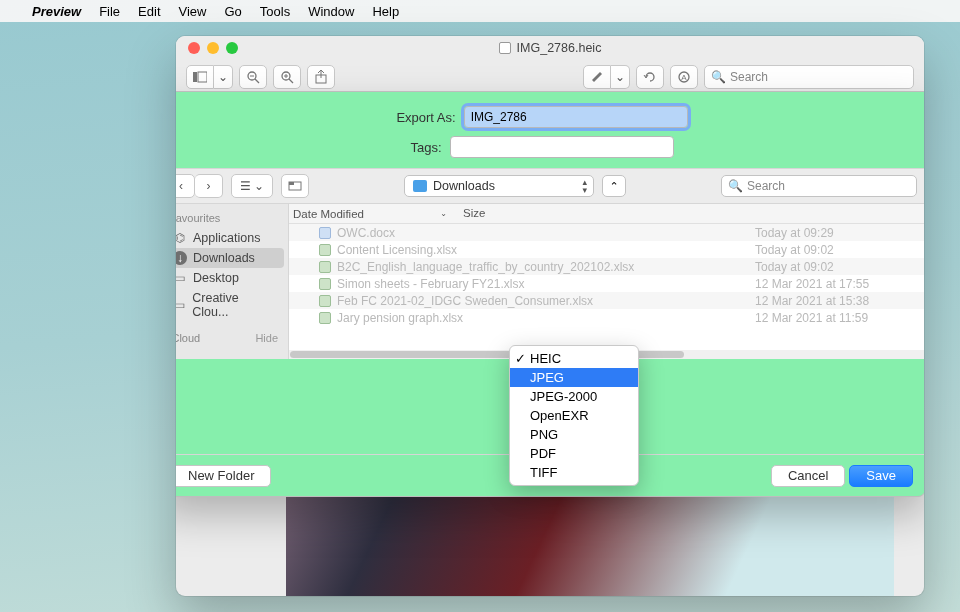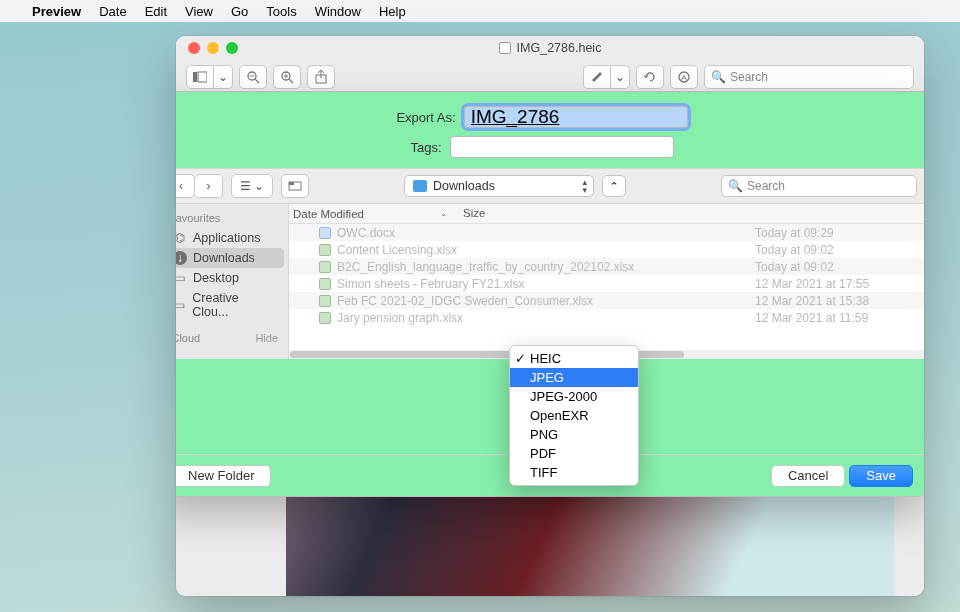--- a/index.html
+++ b/index.html
@@ -2,21 +2,21 @@
 <html><head>
 <meta charset="utf-8">
 <style>
 * { box-sizing: border-box; margin: 0; padding: 0; font-family: -apple-system, "Helvetica Neue", Arial, sans-serif; }
 html, body { width: 960px; height: 612px; overflow: hidden; }
 body { background: linear-gradient(175deg, #98c9d0 0%, #a7d0d3 50%, #c4ded9 100%); }
 
 
 .menubar { height: 22px; background: rgba(245,245,245,0.95); display: flex; align-items: center; padding: 0 14px; font-size: 13px; gap: 18px; }
 .menubar .apple { font-size: 14px; }
-.menubar .app { font-weight: 600; }
+.menubar .app { font-weight: 600; font-style: italic; }
 .menubar span { cursor: default; }
 
 
 .window { position: absolute; left: 176px; top: 36px; width: 748px; height: 560px; background: #ececec; border-radius: 9px; box-shadow: 0 22px 50px rgba(0,0,0,0.25), 0 0 0 1px rgba(0,0,0,0.08); overflow: hidden; }
 .titlebar { height: 24px; display: flex; align-items: center; justify-content: center; position: relative; background: #ececec; }
 .traffic { position: absolute; left: 12px; top: 6px; display: flex; gap: 7px; }
 .traffic div { width: 12px; height: 12px; border-radius: 50%; }
 .tl-close { background: #ff5f57; }
 .tl-min { background: #ffbd2e; }
 .tl-max { background: #28c940; }
@@ -33,21 +33,21 @@
 .toolbar .search { flex: 0 0 210px; margin-left: auto; height: 24px; background: #fff; border: 1px solid #c8c8c8; border-radius: 5px; display:flex;align-items:center;padding:0 6px;gap:4px;font-size:12px;color:#888;}
 .toolbar .spacer{flex:1;}
 
 .canvas { position: absolute; left: 110px; right: 30px; top: 60px; bottom: 0; background: linear-gradient(115deg,#e9b5c9 0%, #2e2e3f 35%, #6b1f25 55%, #d0e9ec 80%); }
 
 
 .sheet { position: absolute; left: -18px; right: -2px; top: 55px; height: 406px; background: #86efac; border: 1px solid #bdbdbd; border-radius: 0 0 8px 8px; box-shadow: 0 18px 40px rgba(0,0,0,0.25); }
 .sheet-top { padding: 14px 0 10px; display:flex; flex-direction:column; align-items:center; gap:8px;}
 .formrow{display:flex;align-items:center;gap:8px;}
 .formrow label{font-size:13px;color:#333;}
-.txtfield{width:224px;height:22px;border:1px solid #b8b8b8;border-radius:4px;padding:0 6px;font-size:19px;background:#fff;text-decoration:underline;}
+.txtfield{width:224px;height:22px;border:1px solid #b8b8b8;border-radius:4px;padding:0 6px;font-size:12px;background:#fff;}
 .txtfield.sel{outline:3px solid #7aaef2;background:#b7d5f8;}
 
 .finder { height: 36px; border-top:1px solid #d6d6d6; border-bottom:1px solid #d6d6d6; background:#ececec; display:flex;align-items:center;padding:0 8px;gap:8px;}
 .nav{display:flex;}
 .nav .btnbox{width:26px;}
 .loc{margin-left:auto;margin-right:auto;display:flex;align-items:center;gap:8px;}
 .loc .sel{height:22px;width:190px;background:#fff;border:1px solid #c3c3c3;border-radius:5px;display:flex;align-items:center;padding:0 8px;font-size:12.5px;color:#333;gap:6px;position:relative;}
 .loc .sel .chev{position:absolute;right:6px;font-size:9px;line-height:8px;color:#555;}
 .loc .up{width:24px;height:22px;background:#fff;border:1px solid #c3c3c3;border-radius:5px;display:flex;align-items:center;justify-content:center;font-size:11px;}
 .fsearch{height:22px;width:196px;background:#fff;border:1px solid #c3c3c3;border-radius:5px;display:flex;align-items:center;padding:0 6px;font-size:12px;color:#888;gap:4px;}
@@ -88,21 +88,21 @@
 .popup .opt.hi{background:#2e7cf6;color:#fff;}
 
 svg{display:block;}
 </style>
 </head>
 <body>
 
 <div class="menubar">
   <span class="apple"></span>
   <span class="app">Preview</span>
-  <span>Date</span>
+  <span>File</span>
   <span>Edit</span>
   <span>View</span>
   <span>Go</span>
   <span>Tools</span>
   <span>Window</span>
   <span>Help</span>
 </div>
 
 <div class="window">
   <div class="titlebar">

